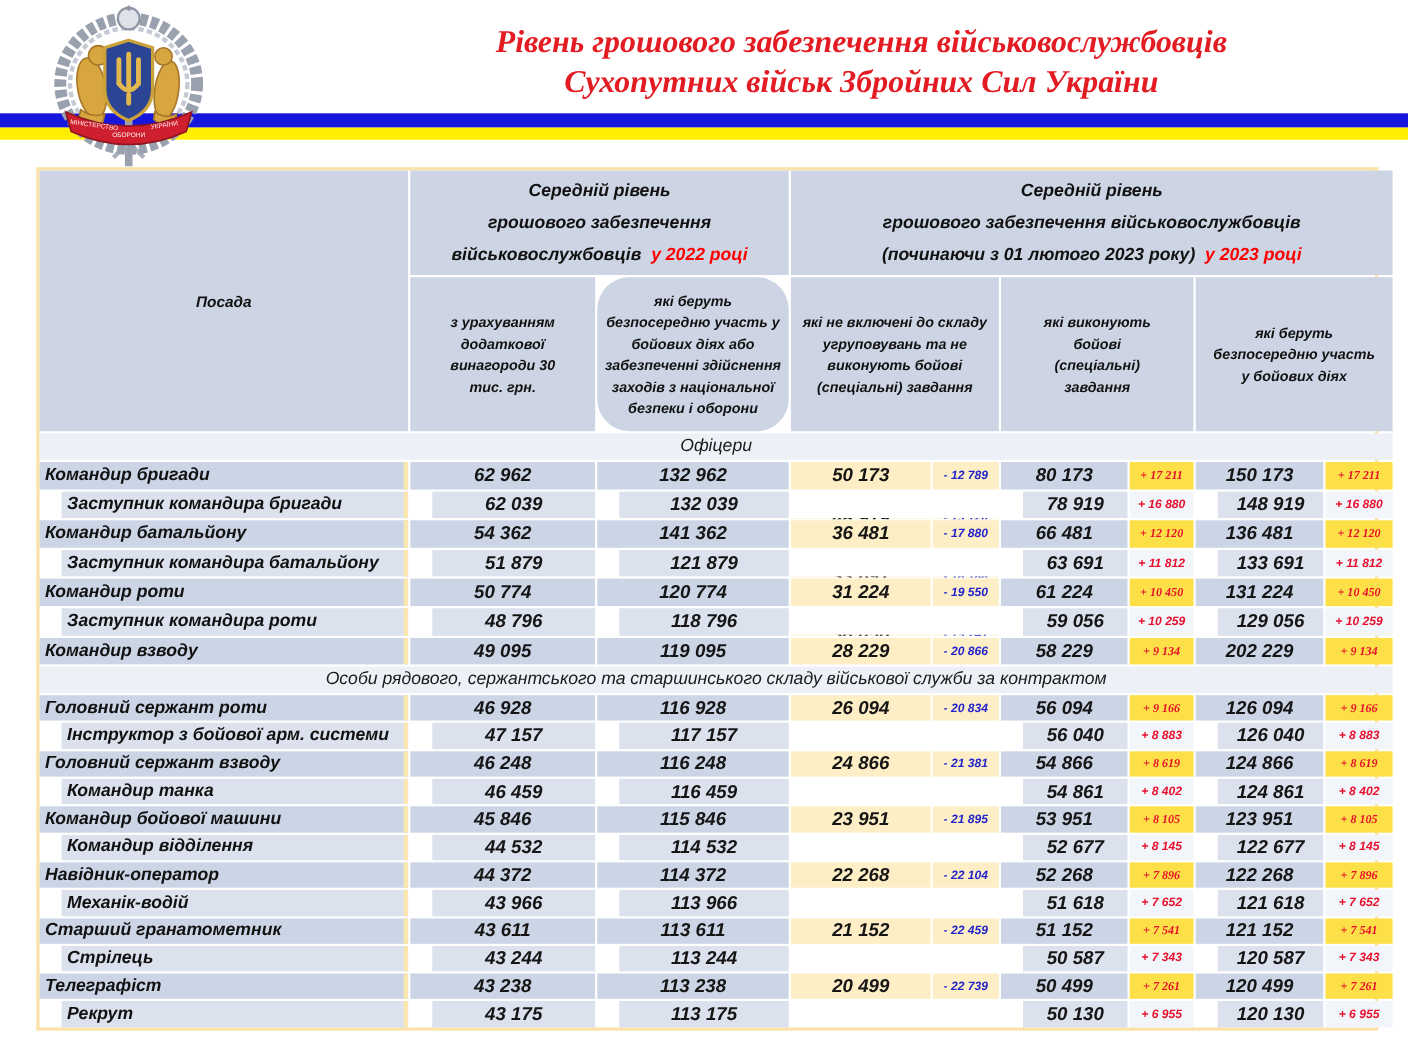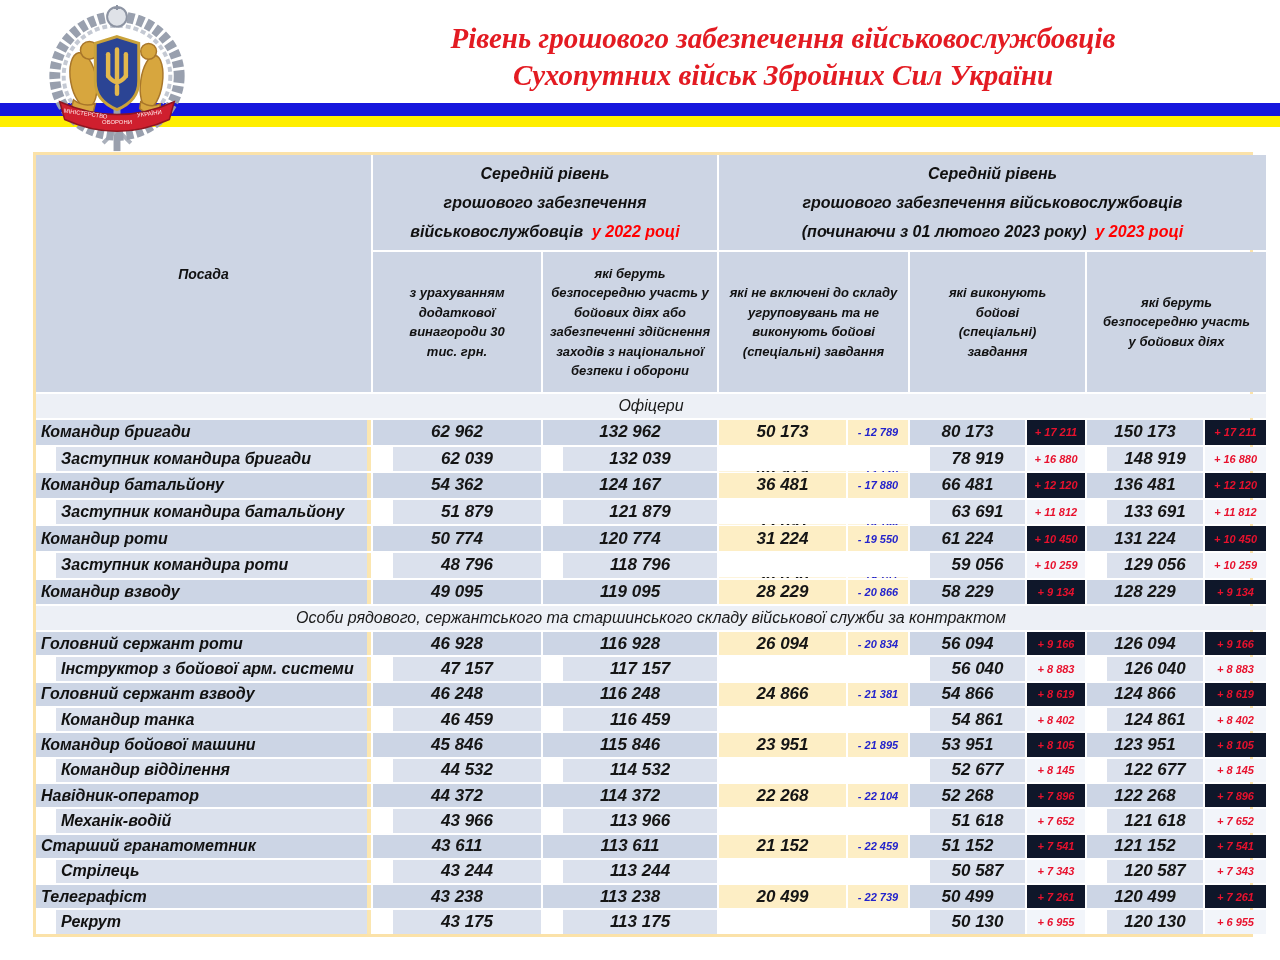--- a/index.html
+++ b/index.html
@@ -30,36 +30,36 @@
   .cell{display:flex;align-items:center;justify-content:center;box-sizing:border-box;overflow:hidden;}
   .hd{background:#cdd5e4;color:#111;font-weight:bold;font-style:italic;text-align:center;}
   .hd1{font-size:16px;flex-direction:column;}
   .g-line{line-height:29px;white-space:nowrap;}
   .yr{color:#ff0000;}
   .hd2{font-size:13px;line-height:1.5;padding:4px 10px;}
   .hd-posada{grid-row:1/3;grid-column:1;font-size:14px;}
   .g2022{grid-row:1;grid-column:2/4;}
   .g2023{grid-row:1;grid-column:4/10;}
   .sub-a{grid-row:2;grid-column:2;padding:16px 20px;}
-  .sub-b{grid-row:2;grid-column:3;padding:4px 6px;}
+  .sub-b{grid-row:2;grid-column:3;padding:4px 6px;border-radius:29px;}
   .sub-c{grid-row:2;grid-column:4/6;padding:4px 4px;}
   .sub-d{grid-row:2;grid-column:6/8;padding:4px 26px;font-style:italic;}
   .sub-e{grid-row:2;grid-column:8/10;padding:3px 12px;}
   .sec{grid-column:1/-1;background:#edf0f6;font-style:italic;font-size:16px;color:#1a1a1a;}
   .pos{justify-content:flex-start;padding-left:5px;font-weight:bold;font-style:italic;
        font-size:16px;color:#111;border-right:4px solid #fbe6b0;}
   .val{font-weight:bold;font-style:italic;font-size:17px;color:#151515;}
   .dlt{font-weight:bold;font-style:italic;font-size:11px;white-space:nowrap;}
   .neg{color:#2323cc;}
   .posd{color:#e8112d;}
   .blue.dk,.pos.dk{background:#ccd5e5;}
   .blue.lt,.pos.lt{background:#dbe1ed;margin-left:20px;}
   .cream.dk{background:#fdeec5;}
   .cream.lt{background:#fdf4dc;margin-top:24px;}
-  .pale.dk{background:#0f172a;}
+  .pale.dk{background:#fde047;font-family:Liberation Serif, serif;}
   .pale.lt{background:#f2f5fa;}
 </style>
 </head>
 <body>
 
 <div class="stripe blue"></div>
 <div class="stripe yellow"></div>
 
 <div class="emblem">
   <svg viewBox="0 0 160 150" width="158" height="150" xmlns="http://www.w3.org/2000/svg">
@@ -146,21 +146,21 @@
     <div class="cell val blue lt">62 039</div>
     <div class="cell val blue lt">132 039</div>
     <div class="cell val cream lt">48 919</div>
     <div class="cell dlt neg cream lt">- 13 120</div>
     <div class="cell val blue lt">78 919</div>
     <div class="cell dlt posd pale lt">+ 16 880</div>
     <div class="cell val blue lt">148 919</div>
     <div class="cell dlt posd pale lt">+ 16 880</div>
     <div class="cell pos dk">Командир батальйону</div>
     <div class="cell val blue dk">54 362</div>
-    <div class="cell val blue dk">124 167</div>
+    <div class="cell val blue dk">141 362</div>
     <div class="cell val cream dk">36 481</div>
     <div class="cell dlt neg cream dk">- 17 880</div>
     <div class="cell val blue dk">66 481</div>
     <div class="cell dlt posd pale dk">+ 12 120</div>
     <div class="cell val blue dk">136 481</div>
     <div class="cell dlt posd pale dk">+ 12 120</div>
     <div class="cell pos lt">Заступник командира батальйону</div>
     <div class="cell val blue lt">51 879</div>
     <div class="cell val blue lt">121 879</div>
     <div class="cell val cream lt">33 691</div>
@@ -187,21 +187,21 @@
     <div class="cell dlt posd pale lt">+ 10 259</div>
     <div class="cell val blue lt">129 056</div>
     <div class="cell dlt posd pale lt">+ 10 259</div>
     <div class="cell pos dk">Командир взводу</div>
     <div class="cell val blue dk">49 095</div>
     <div class="cell val blue dk">119 095</div>
     <div class="cell val cream dk">28 229</div>
     <div class="cell dlt neg cream dk">- 20 866</div>
     <div class="cell val blue dk">58 229</div>
     <div class="cell dlt posd pale dk">+ 9 134</div>
-    <div class="cell val blue dk">128 229</div>
+    <div class="cell val blue dk">202 229</div>
     <div class="cell dlt posd pale dk">+ 9 134</div>
     <div class="cell sec">Особи рядового, сержантського та старшинського складу військової служби за контрактом</div>
     <div class="cell pos dk">Головний сержант роти</div>
     <div class="cell val blue dk">46 928</div>
     <div class="cell val blue dk">116 928</div>
     <div class="cell val cream dk">26 094</div>
     <div class="cell dlt neg cream dk">- 20 834</div>
     <div class="cell val blue dk">56 094</div>
     <div class="cell dlt posd pale dk">+ 9 166</div>
     <div class="cell val blue dk">126 094</div>

